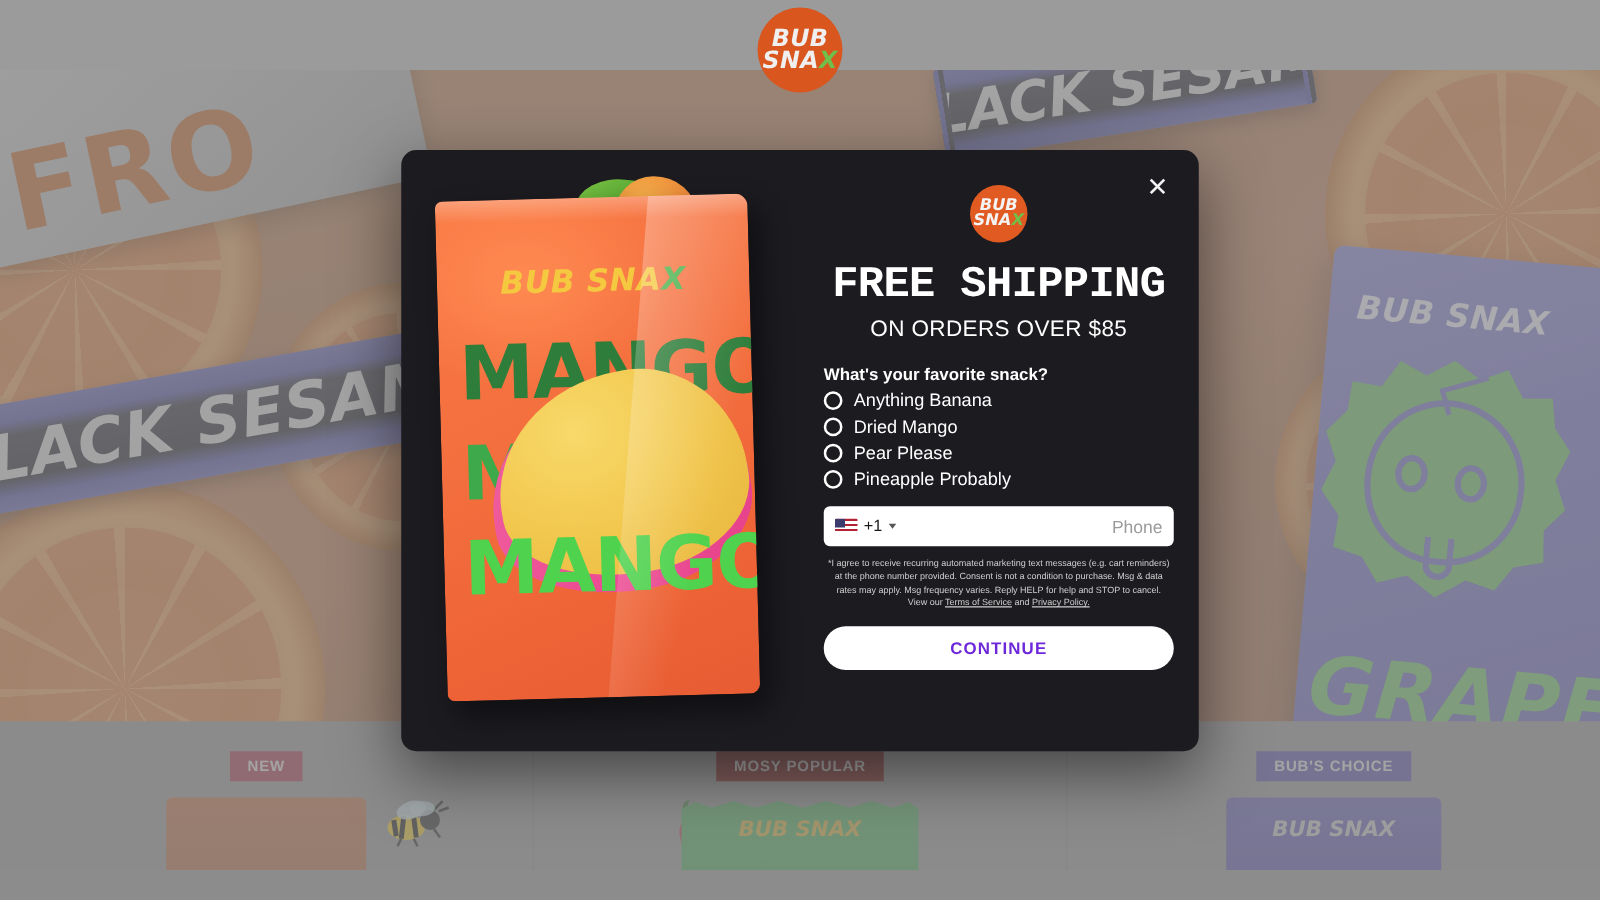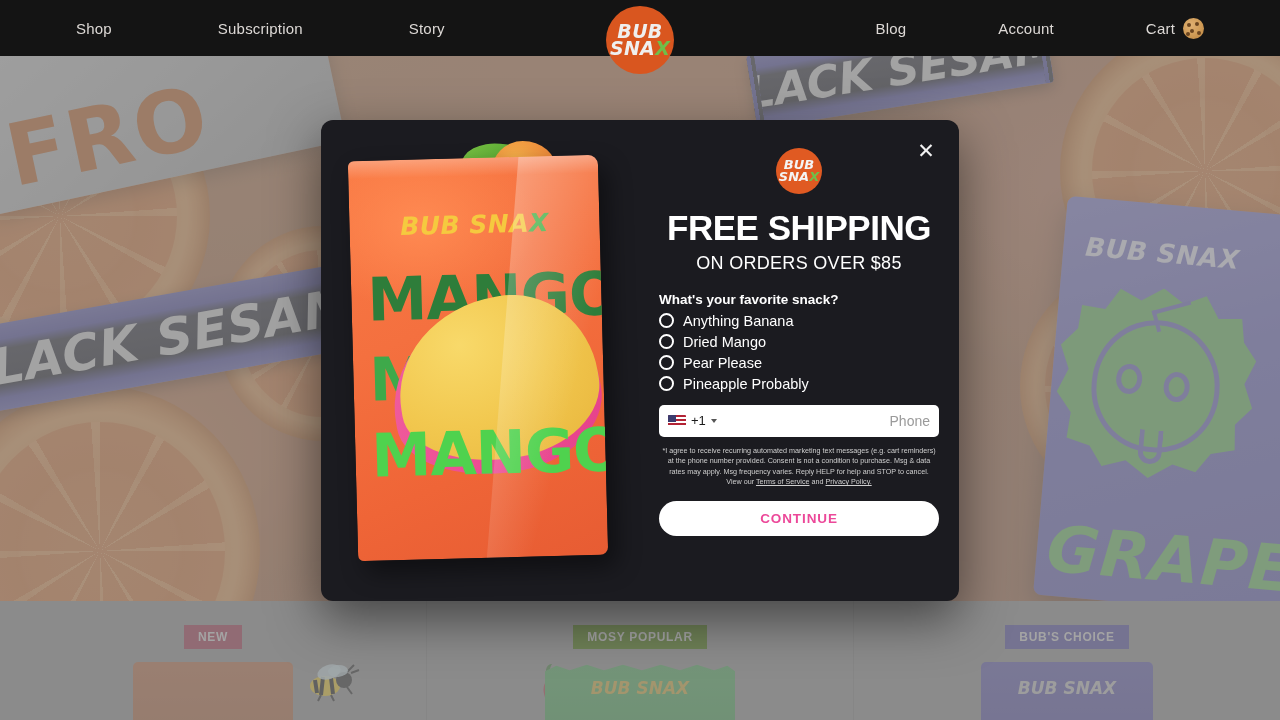--- a/index.html
+++ b/index.html
@@ -135,38 +135,38 @@
     transform: rotate(-20deg);
   }
   .pouch-grape .pg-word {
     position: absolute; left: 10px; bottom: 10px;
     font-family: "DejaVu Sans", sans-serif; font-weight: 900; font-style: italic;
     font-size: 64px; color: #79c471; letter-spacing: 1px;
   }
 
   
   .prod-strip {
-    position: absolute; left: 0; top: 601px; width: 1280px; height: 119px;
+    position: absolute; left: 0; top: 577px; width: 1280px; height: 119px;
     background: #9a9a9a;
     display: flex;
   }
   .prod-col {
     flex: 1 1 0; position: relative;
     border-left: 1px solid #8c8c8c;
     display: flex; flex-direction: column; align-items: center;
   }
   .prod-col:first-child { border-left: none; }
   .badge {
     margin-top: 24px;
     padding: 5px 14px;
     font-size: 12px; font-weight: 700; letter-spacing: .7px;
     color: #d9d9d9;
   }
   .badge.new { background: #a8465c; }
-  .badge.pop { background: #4d7c0f; }
+  .badge.pop { background: #7f1d1d; }
   .badge.bub { background: #5f5aa8; }
   .thumb { position: absolute; bottom: 0; width: 100%; height: 60px; overflow: hidden; }
   .thumb-pouch {
     position: absolute; bottom: -34px; left: 50%; transform: translateX(-50%);
     width: 170px; height: 92px; border-radius: 5px;
   }
   .thumb-pouch.orange { background: linear-gradient(180deg, #c07a55 0%, #b06f4b 100%); width: 160px; }
   .thumb-pouch.green  { background: linear-gradient(180deg, #5db36a 0%, #4ea25c 100%); width: 190px;
                         clip-path: polygon(0 10%,6% 4%,13% 9%,22% 3%,31% 9%,41% 3%,51% 9%,61% 3%,71% 9%,80% 3%,89% 9%,96% 4%,100% 10%,100% 100%,0 100%); }
   .thumb-pouch.purple { background: linear-gradient(180deg, #6d68b5 0%, #5f5aa8 100%); width: 172px; }
@@ -343,21 +343,21 @@
     display: flex; flex-direction: column; align-items: center; justify-content: center;
     line-height: .9;
   }
   .form-logo .l1, .form-logo .l2 {
     font-family: "DejaVu Sans", sans-serif; font-weight: 900; font-style: italic;
     font-size: 13px; color: #f4f4f4;
   }
   .form-logo .l2 .x { color: #6fbf4a; }
   .headline {
     text-align: center; color: #fff;
-    font-family: Liberation Sans, sans-serif;
+    font-family: Liberation Mono, monospace;
     font-weight: 700; font-size: 35px; letter-spacing: -.5px;
     line-height: 1.05;
   }
   .subhead {
     text-align: center; color: #fff;
     font-size: 18px; font-weight: 400; letter-spacing: .3px;
     margin-top: 6px;
   }
   .q-label {
     color: #fff; font-size: 13.5px; font-weight: 700;
@@ -402,21 +402,21 @@
   }
   .phone-input::placeholder { color: #9a9a9a; }
   .fineprint {
     margin-top: 9px;
     color: #cfcfcf; font-size: 7.2px; line-height: 1.45;
     text-align: center; padding: 0 2px;
   }
   .fineprint a { color: #cfcfcf; text-decoration: underline; }
   .continue-btn {
     margin-top: 13px; width: 100%; height: 35px;
-    background: #fff; color: #ec4899;
+    background: #fff; color: #6d28d9;
     border: none; border-radius: 18px; cursor: pointer;
     font-family: "Liberation Sans", sans-serif;
     font-size: 13.5px; font-weight: 700; letter-spacing: .9px;
   }
 </style>
 </head>
 <body>
 
 <div id="root">
 
@@ -484,41 +484,20 @@
           <div class="thumb-pouch purple">
             <div class="thumb-label w">BUB SNAX</div>
           </div>
         </div>
       </div>
     </div>
 
     <div class="dimmer"></div>
   </div>
 
-  <div class="header">
-    <div class="nav-left">
-      <a class="nav-link">Shop</a>
-      <a class="nav-link">Subscription</a>
-      <a class="nav-link">Story</a>
-    </div>
-    <div class="nav-right">
-      <a class="nav-link">Blog</a>
-      <a class="nav-link">Account</a>
-      <a class="nav-link cart-link">
-        <span>Cart</span>
-        <span class="cookie">
-          <i></i>
-            <i></i>
-            <i></i>
-            <i></i>
-            <i></i>
-        </span>
-      </a>
-    </div>
-  </div>
   <div class="logo-wrap">
     <div class="logo-circle">
       <span class="l1">BUB</span>
       <span class="l2"><span>SNA</span><span class="x">X</span></span>
     </div>
   </div>
 
   <div class="modal-scrim"></div>
   <div class="modal">
 

